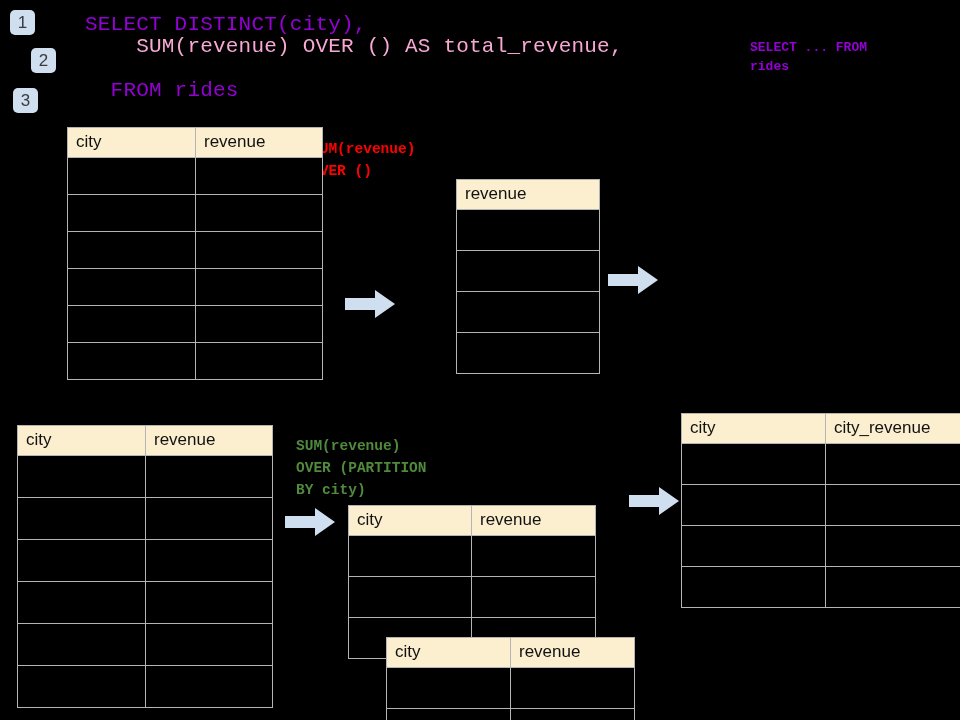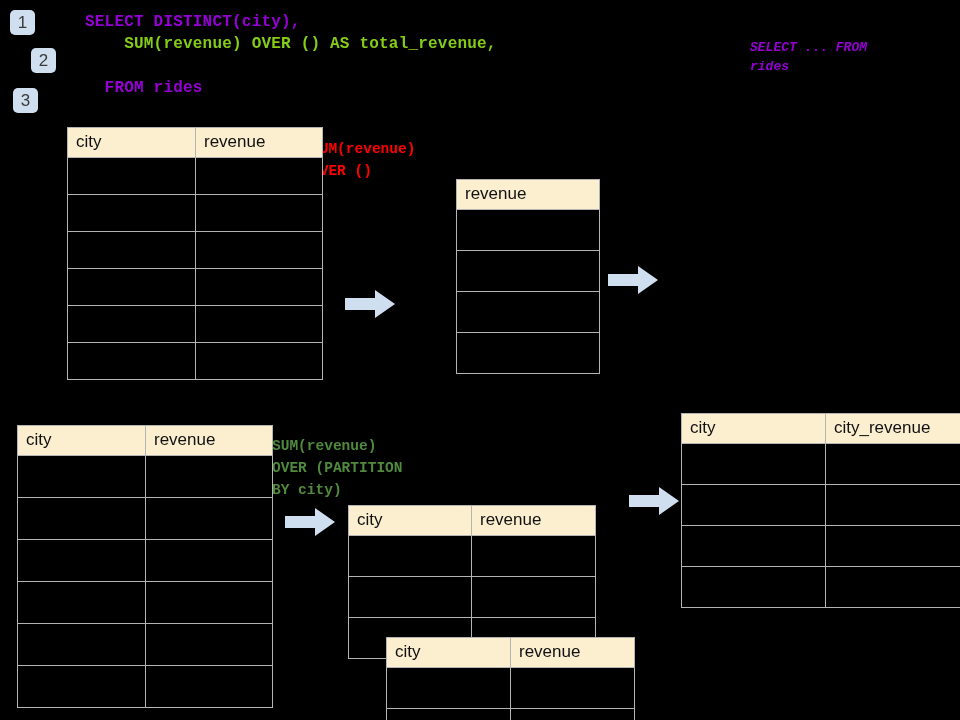--- a/index.html
+++ b/index.html
@@ -28,27 +28,27 @@
     text-align: center;
     width: 25px;
     height: 25px;
     user-select: none;
   }
 
   
   .code {
     position: absolute;
     font-family: "Liberation Mono", monospace;
-    font-size: 16px;
+    font-size: 21px;
     letter-spacing: 0.2px;
     white-space: pre;
-    font-weight: bold;
+    font-weight: normal;
   }
   .code.purple { color: #9500d4; }
-  .code.red    { color: #84cc16; text-align: center; }
+  .code.red    { color: #f9a8d4; text-align: center; }
   .code.green  { color: #4f8a3d; }
 
   .sidenote {
     position: absolute;
     font-family: "Liberation Mono", monospace;
     font-size: 13px;
     font-weight: bold;
     color: #9500d4;
     white-space: pre;
     line-height: 19px;
@@ -57,21 +57,21 @@
   
   .annot {
     position: absolute;
     font-family: "Liberation Mono", monospace;
     font-size: 14.5px;
     font-weight: bold;
     white-space: pre;
     line-height: 22px;
   }
   .annot.red   { color: #ff0000; }
-  .annot.green { color: #4f8a3d; }
+  .annot.green { color: #4f8a3d; padding-left: 24px; }
 
   
   .tbl {
     position: absolute;
     border-collapse: collapse;
     table-layout: fixed;
     background: #eab308;
     border: 1px solid #b4b4b4;
   }
   .tbl td {
@@ -101,21 +101,21 @@
 <div id="canvas">
 
   <div class="badge" style="left:10px; top:10px;">1</div>
   <div class="badge" style="left:31px; top:48px;">2</div>
   <div class="badge" style="left:13px; top:88px;">3</div>
 
   <div class="code purple" style="left:85px; top:13px;">SELECT DISTINCT(city),</div>
   <div class="code red" style="left:85px; top:35px;">    SUM(revenue) OVER () AS total_revenue,</div>
   <div class="code purple" style="left:85px; top:79px;text-align:center;">  FROM rides</div>
 
-  <div class="sidenote" style="left:750px; top:38px;font-style:italic;">SELECT ... FROM
+  <div class="sidenote" style="left:750px; top:38px;">SELECT ... FROM
 rides</div>
 
   <div class="annot red" style="left:311px; top:138px;">SUM(revenue)
 OVER ()</div>
 
   <div class="annot green" style="left:272px; top:435px;">SUM(revenue)
 OVER (PARTITION
 BY city)</div>
 
   <table class="tbl" style="left:67px; top:127px; width:237px;">

